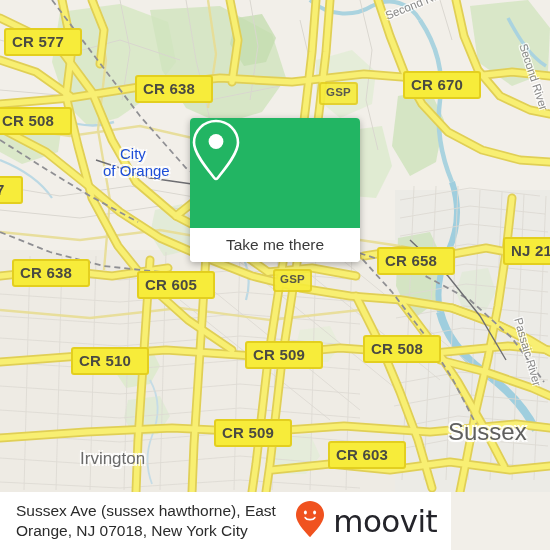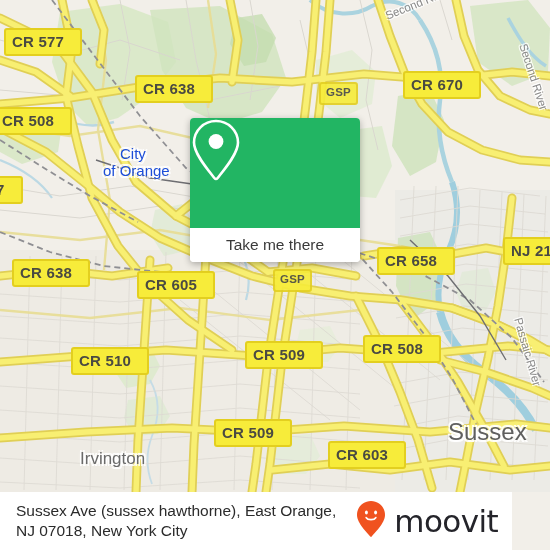--- a/index.html
+++ b/index.html
@@ -77,21 +77,21 @@
   }
   #popup-foot{
     height:34px;background:#fff;
     display:flex;align-items:center;justify-content:center;
     color:#3a3a3a;font-size:15.5px;
     font-family:"Liberation Sans","DejaVu Sans",sans-serif;
   }
 
   
   #bottombar{
-    position:absolute;left:0;top:492px;width:512px;height:58px;
+    position:absolute;left:0;top:492px;width:451px;height:58px;
     background:#fff;display:flex;align-items:center;
     box-sizing:border-box;padding:0 14px 0 16px;
   }
   #bottom-text{
     flex:1 1 auto;font-size:15.5px;line-height:1.32;color:#2b2b2b;
     font-family:"Liberation Sans","DejaVu Sans",sans-serif;
     padding-right:8px;
   }
   #brand{flex:0 0 auto;display:flex;align-items:center;gap:8px;}
   #brand-word{

